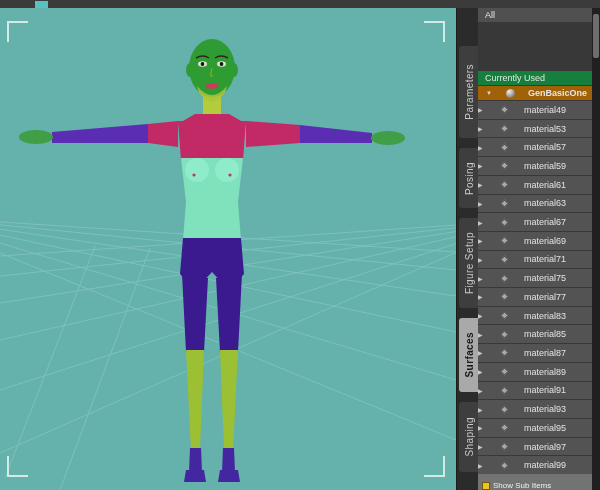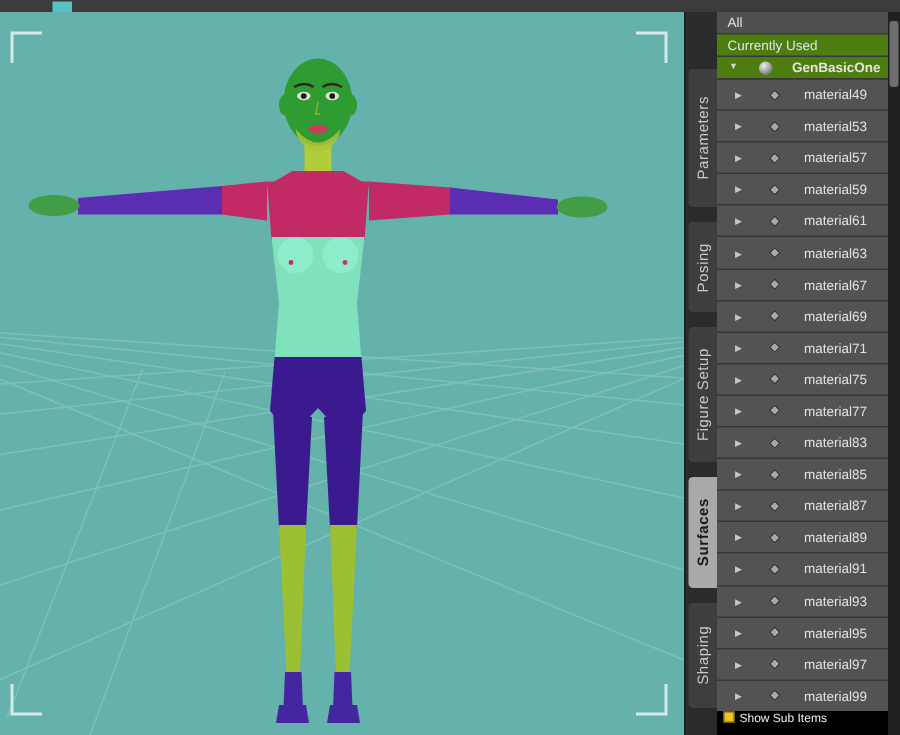--- a/index.html
+++ b/index.html
@@ -19,35 +19,35 @@
               display:flex; flex-direction:column; padding-top:38px; gap:10px; }
   .tab { width:20px; margin-left:2px; border-radius:3px 0 0 3px; background:#3e3e3e; color:#c9c9c9;
          display:flex; align-items:center; justify-content:center; font-size:10px; flex:0 0 auto; cursor:pointer; }
   .tab span { writing-mode:vertical-rl; transform:rotate(180deg); white-space:nowrap; letter-spacing:.4px; }
   .tab.active { background:#a9a9a9; color:#1a1a1a; font-weight:bold; }
 
   .panel { flex:0 0 114px; width:114px; background:#383838; display:flex; flex-direction:column;
            font-size:9px; color:#e4e4e4; }
   .prow { flex:0 0 14px; height:14px; display:flex; align-items:center; padding-left:7px; margin-bottom:1px; cursor:pointer; }
   .row-all { background:#505050; }
-  .row-currently { background:#4d7c0f; }
-  .row-root { background:#4d7c0f; gap:13px; font-weight:bold; }
+  .row-currently { background:#15803d;margin-top:48px; }
+  .row-root { background:#a16207; gap:13px; font-weight:bold; }
   .sphere { width:9px; height:9px; border-radius:50%;
             background:radial-gradient(circle at 35% 30%, #f0f0f0, #9a9a9a 55%, #4a4a4a); flex:0 0 9px; }
   .arrow { font-size:6px; color:#d6d6d6; width:8px; text-align:center; flex:0 0 8px; }
 
   .mat-list { flex:1; min-height:0; display:flex; flex-direction:column; gap:1px; overflow:hidden; }
-  .mat-row { flex:1; min-height:0; background:#535353; display:flex; align-items:center; padding-left:12px; gap:16px; cursor:pointer; }
+  .mat-row { flex:1; min-height:0; background:#535353; display:flex; align-items:center; padding-left:0; gap:16px; cursor:pointer; }
   .tri { font-size:6px; color:#c6c6c6; width:7px; flex:0 0 7px; }
   .gem { width:7px; height:7px; background:#a8a8a8; border:1px solid #2c2c2c;
          transform:rotate(45deg) scale(.8); flex:0 0 7px; }
   .mat-label { color:#e2e2e2; }
 
-  .pfooter { flex:0 0 16px; display:flex; align-items:flex-start; gap:3px; padding-left:4px;
-             background:#000000; font-size:8px; color:#f0f0f0; }
+  .pfooter { flex:0 0 16px; display:flex; align-items:flex-end; gap:3px; padding-left:4px;
+             background:#737373; font-size:8px; color:#f0f0f0; }
   .checkbox { width:8px; height:8px; background:#f2c21c; border:1px solid #6a5a12; flex:0 0 8px; cursor:pointer; }
 
   .scrollcol { flex:0 0 8px; width:8px; background:#202020; position:relative; }
   .thumb { position:absolute; top:6px; left:1px; width:6px; height:44px; background:#6e6e6e; border-radius:2px; cursor:pointer; }
 </style>
 </head>
 <body>
 
 <div class="app">
 

